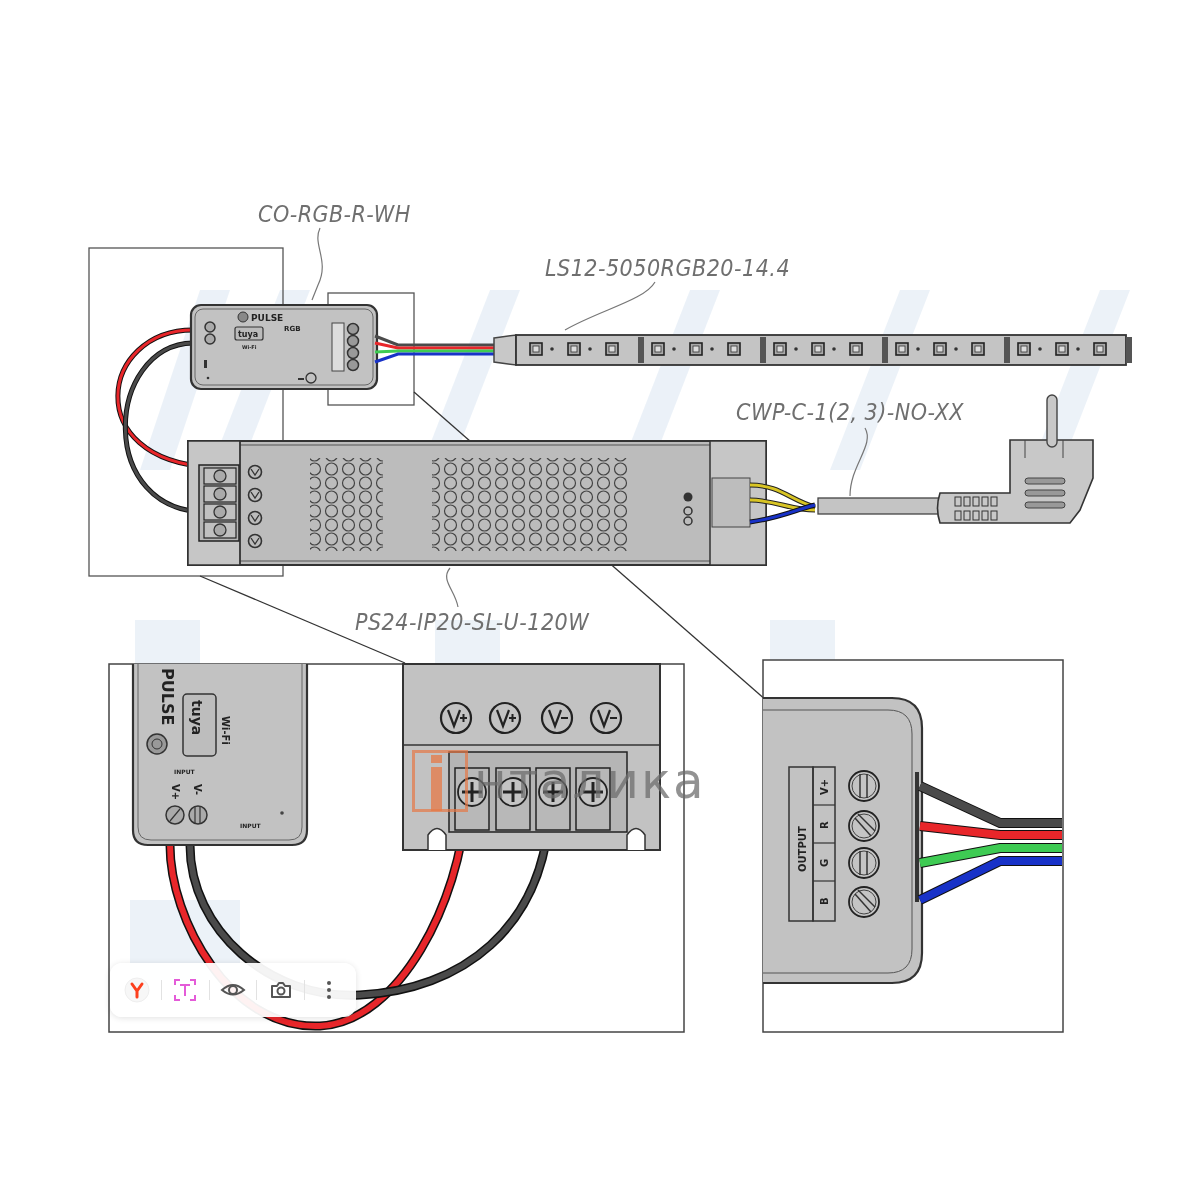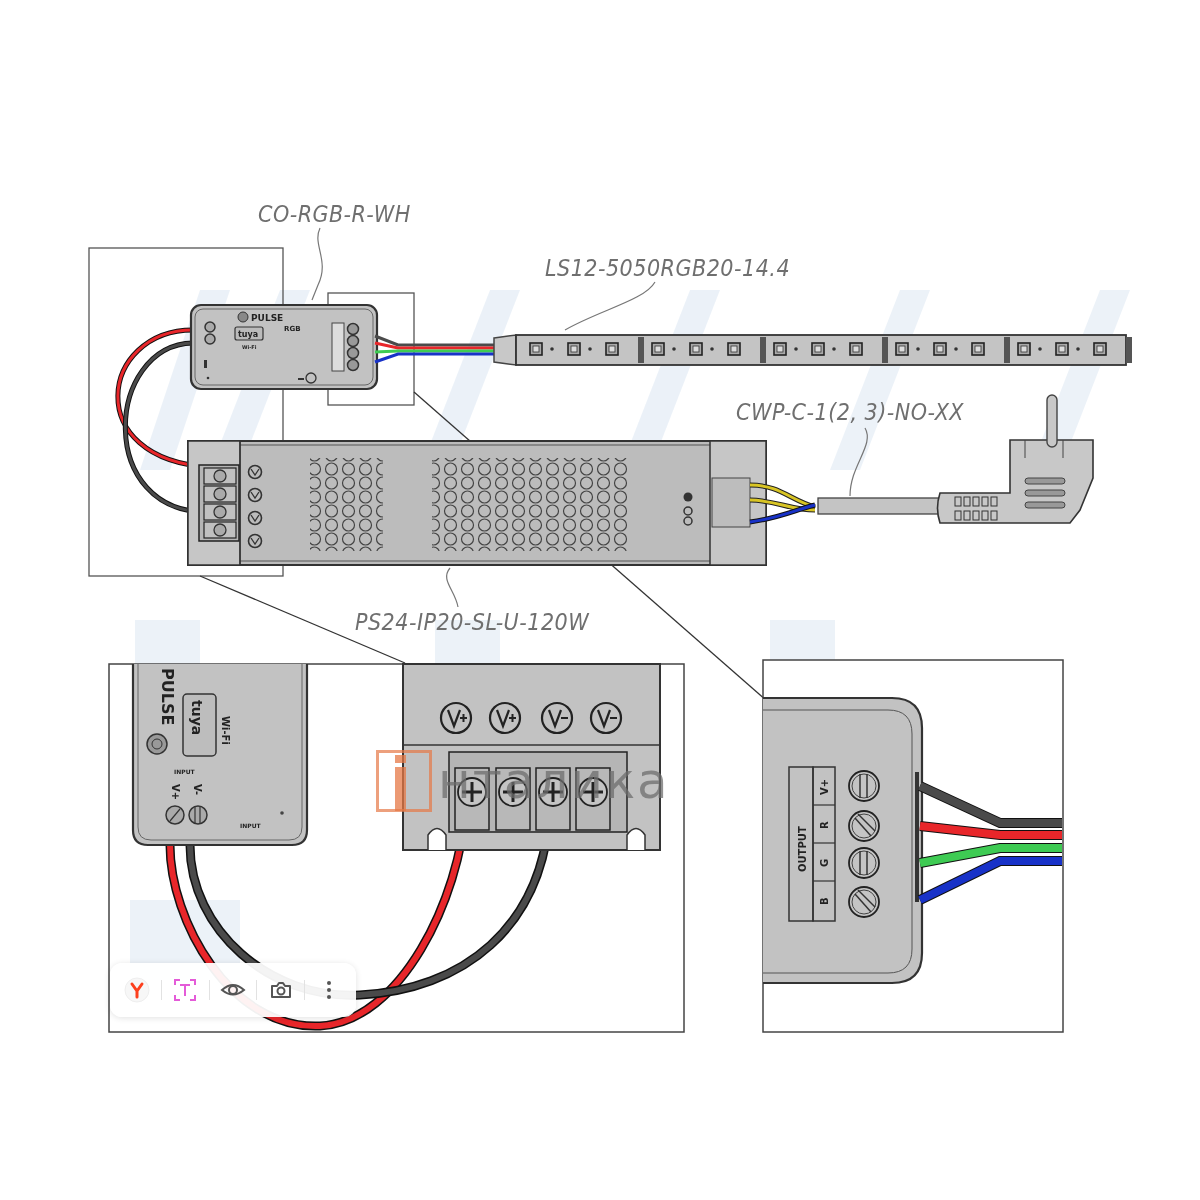--- a/index.html
+++ b/index.html
@@ -9,21 +9,21 @@
   .lbl { font-family: "DejaVu Sans Condensed", "DejaVu Sans", sans-serif; font-style: italic;
          fill: #6f6f6f; font-size: 23px; letter-spacing: 0.5px; }
   .tiny { font-family: "DejaVu Sans", sans-serif; font-weight: bold; fill: #222; }
   .toolbar { position: absolute; left: 110px; top: 963px; width: 246px; height: 54px;
              background: rgba(255,255,255,0.94); border-radius: 12px;
              box-shadow: 0 1px 6px rgba(0,0,0,0.12); display: flex; align-items: center;
              padding: 0 10px; box-sizing: border-box; }
   .tb-btn { width: 36px; height: 36px; display: flex; align-items: center; justify-content: center;
             cursor: pointer; }
   .tb-sep { width: 1px; height: 20px; background: #e2e2e2; margin: 0 6px; }
-  .wm { position: absolute; left: 376px; top: 750px; display: flex; align-items: center; }
+  .wm { position: absolute; left: 412px; top: 750px; display: flex; align-items: center; }
   .wm-text { font-family: "DejaVu Sans", sans-serif; font-size: 50px; color: rgba(110,110,110,0.75);
              letter-spacing: 2px; margin-left: 6px; line-height: 1; }
   .wm-i { width: 56px; height: 62px; border: 3px solid rgba(230,120,70,0.7); box-sizing: border-box;
           position: relative; }
   .wm-i::before { content: ""; position: absolute; left: 16px; top: 14px; width: 11px; height: 44px;
                   background: rgba(230,120,70,0.75); }
   .wm-i::after { content: ""; position: absolute; left: 16px; top: 2px; width: 11px; height: 8px;
                  background: rgba(230,120,70,0.75); }
 </style>
 </head>

